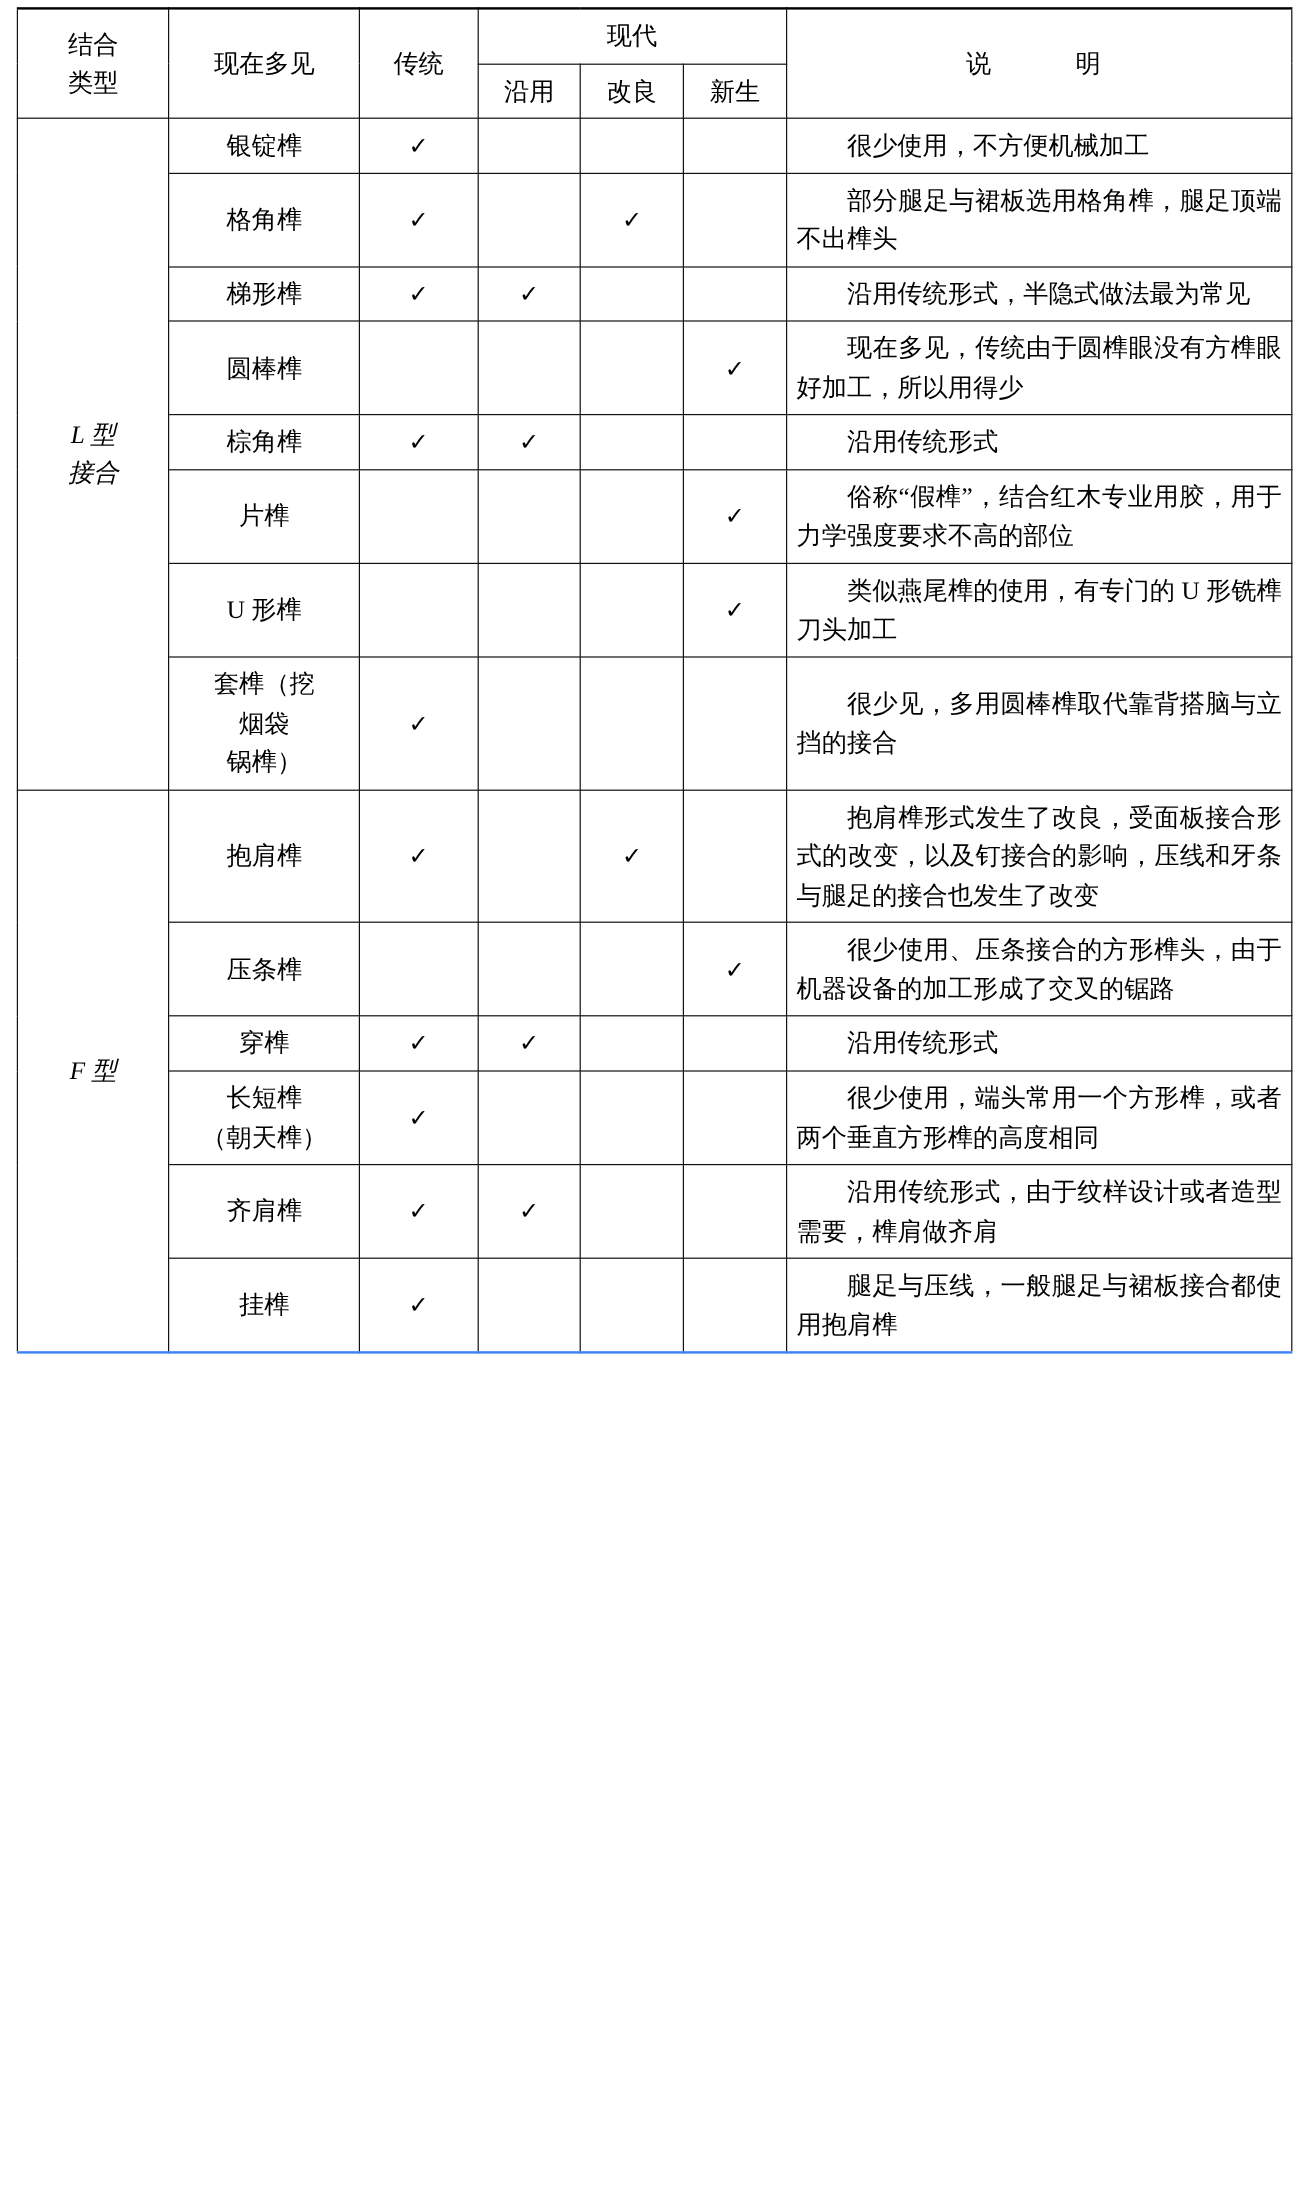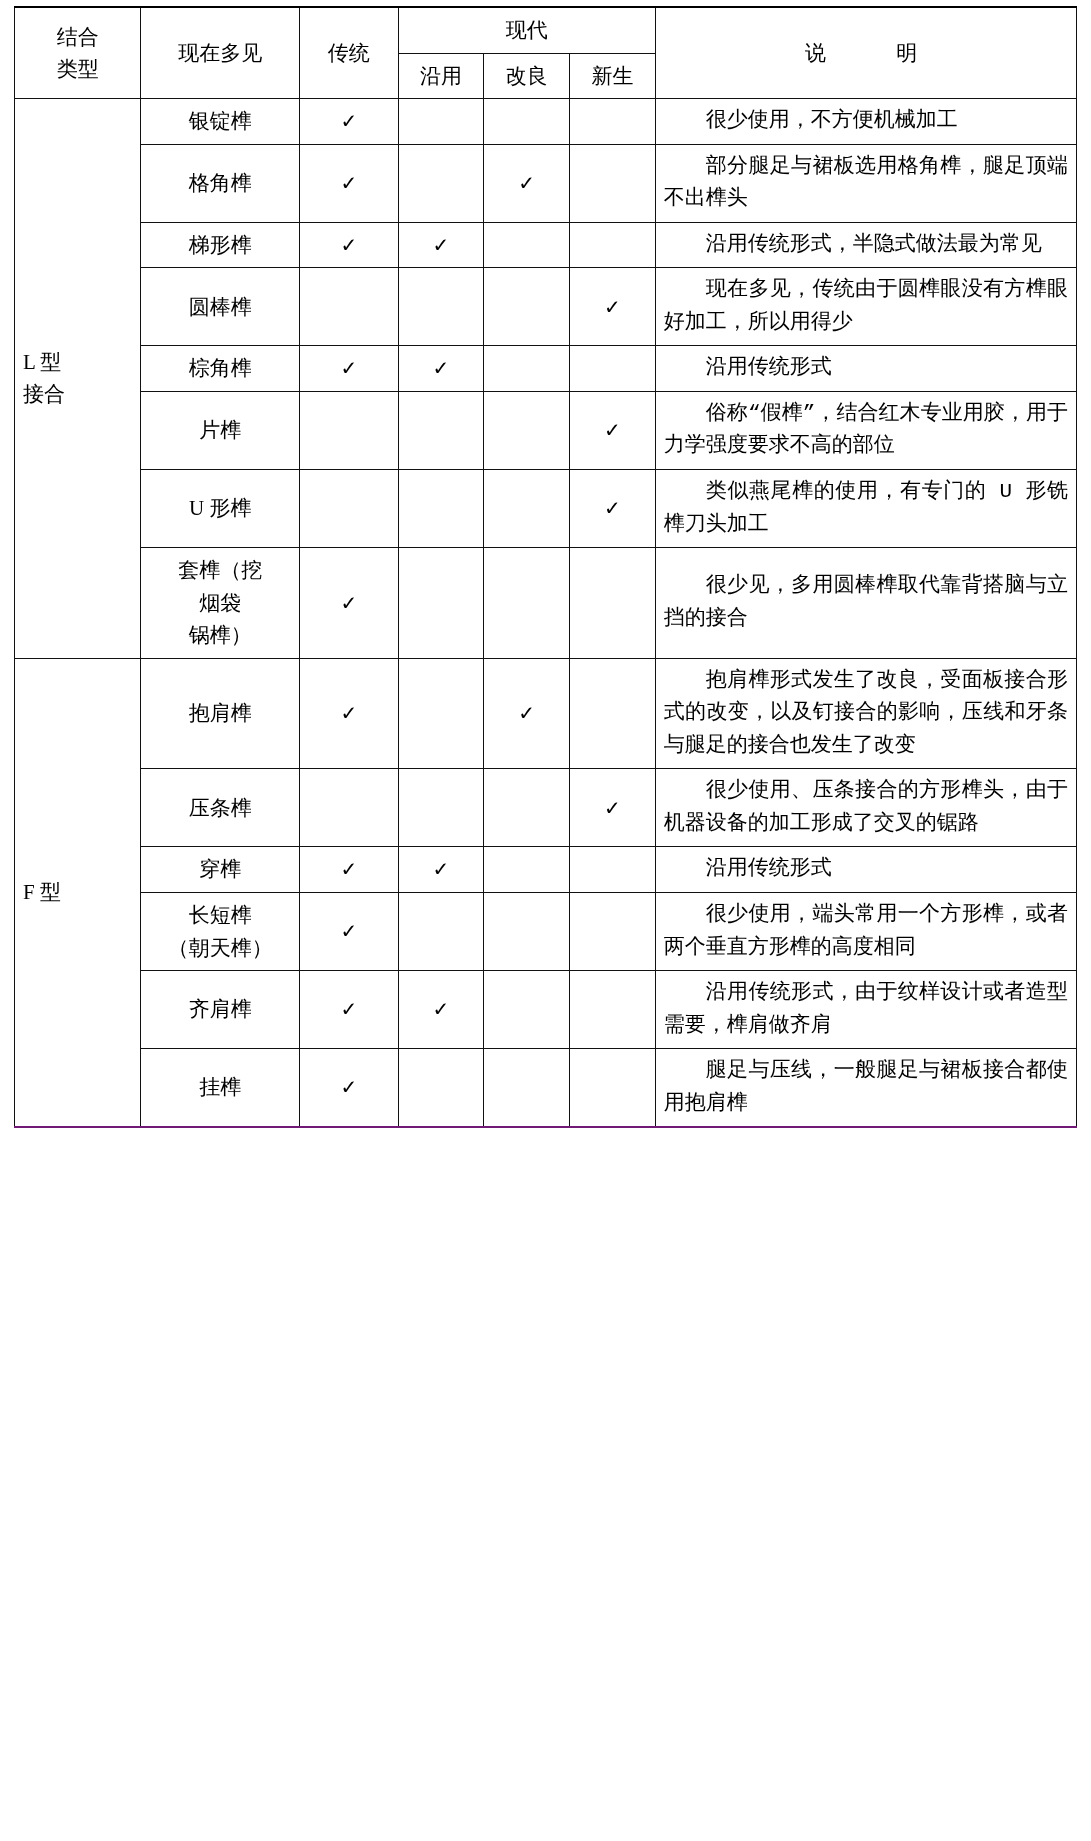--- a/index.html
+++ b/index.html
@@ -28,21 +28,21 @@
     border: 1px solid #111111;
     vertical-align: middle;
     padding: 6px 8px;
     font-weight: normal;
     font-size: 21px;
     line-height: 1.55;
   }
   
   table.joinery {
     border-top: 2px solid #000;
-    border-bottom: 2px solid #701a75;
+    border-bottom: 2px solid #3b82f6;
   }
   thead td, thead th {
     text-align: center;
     background: #ffffff;
   }
   thead .hdr {
     font-size: 22px;
   }
   .col-type   { width: 118px; }
   .col-form   { width: 148px; }
@@ -51,26 +51,26 @@
   .col-desc   { width: 393px; }
 
   .center { text-align: center; }
   .desc {
     text-align: justify;
     text-align-last: left;
     text-indent: 2em;
     padding: 8px 14px;
     font-size: 21px;
     line-height: 1.6;
-    font-family: Liberation Mono, monospace;
   }
   .type-cell {
-    text-align: left;
+    text-align: center;
     font-size: 22px;
     line-height: 1.7;
+    font-style: italic;
   }
   .check {
     font-size: 20px;
     line-height: 1;
     display: inline-block;
   }
   .spaced { letter-spacing: 0.45em; font-family: Liberation Serif, serif; }
   .hdr-modern { border-bottom: 1px solid #111; }
 </style>
 </head>

